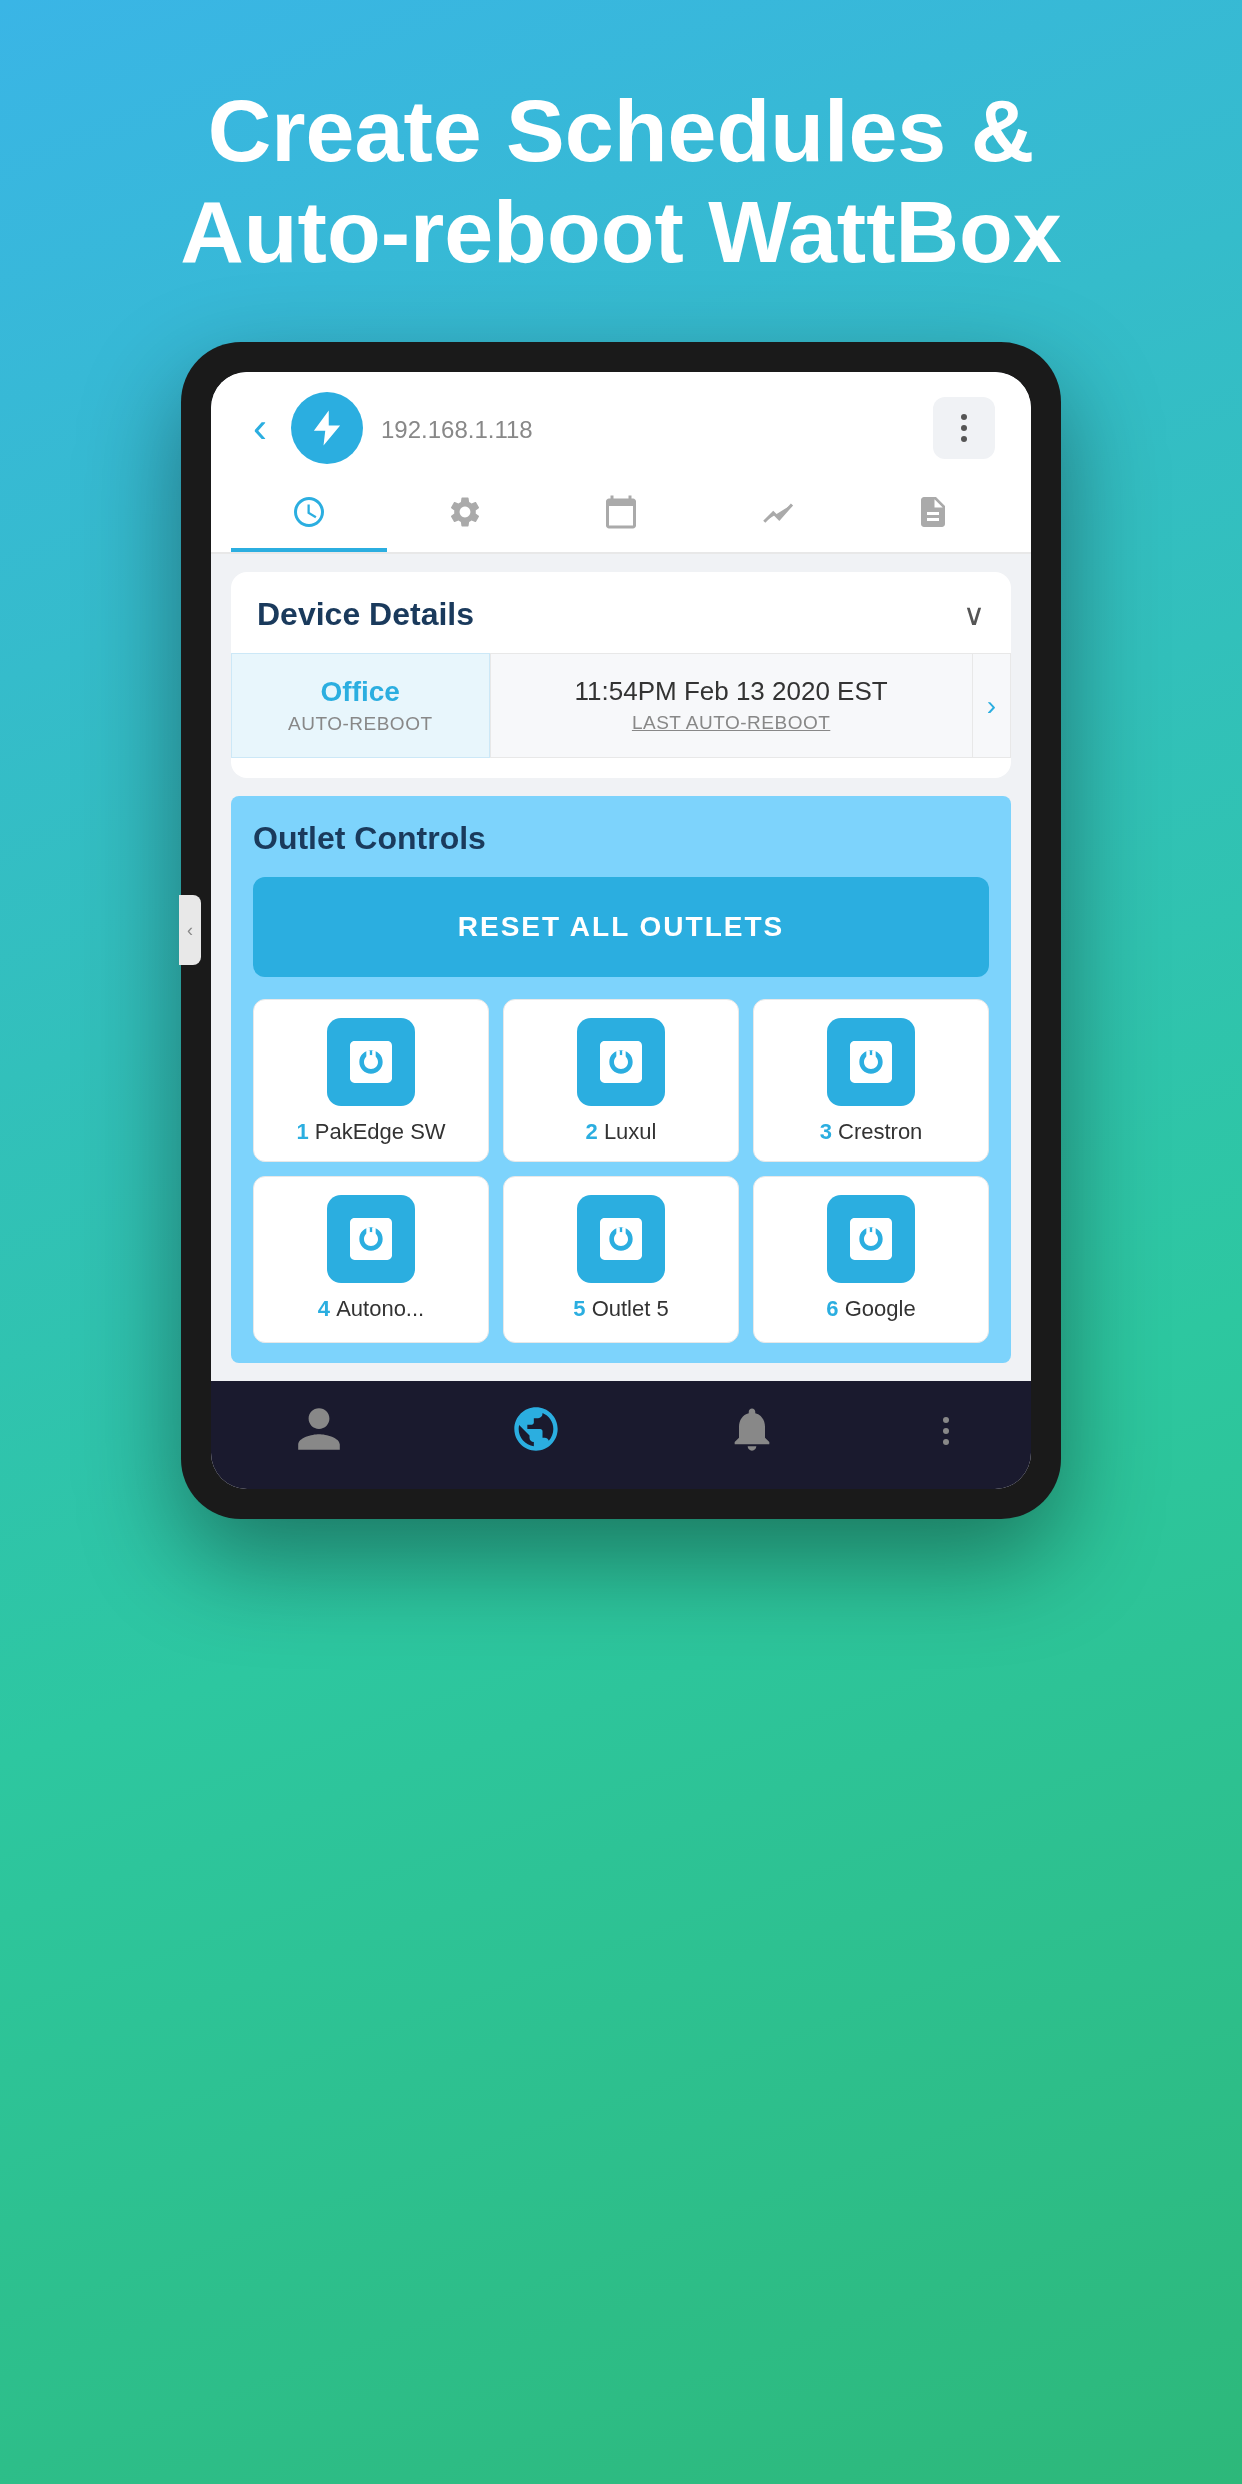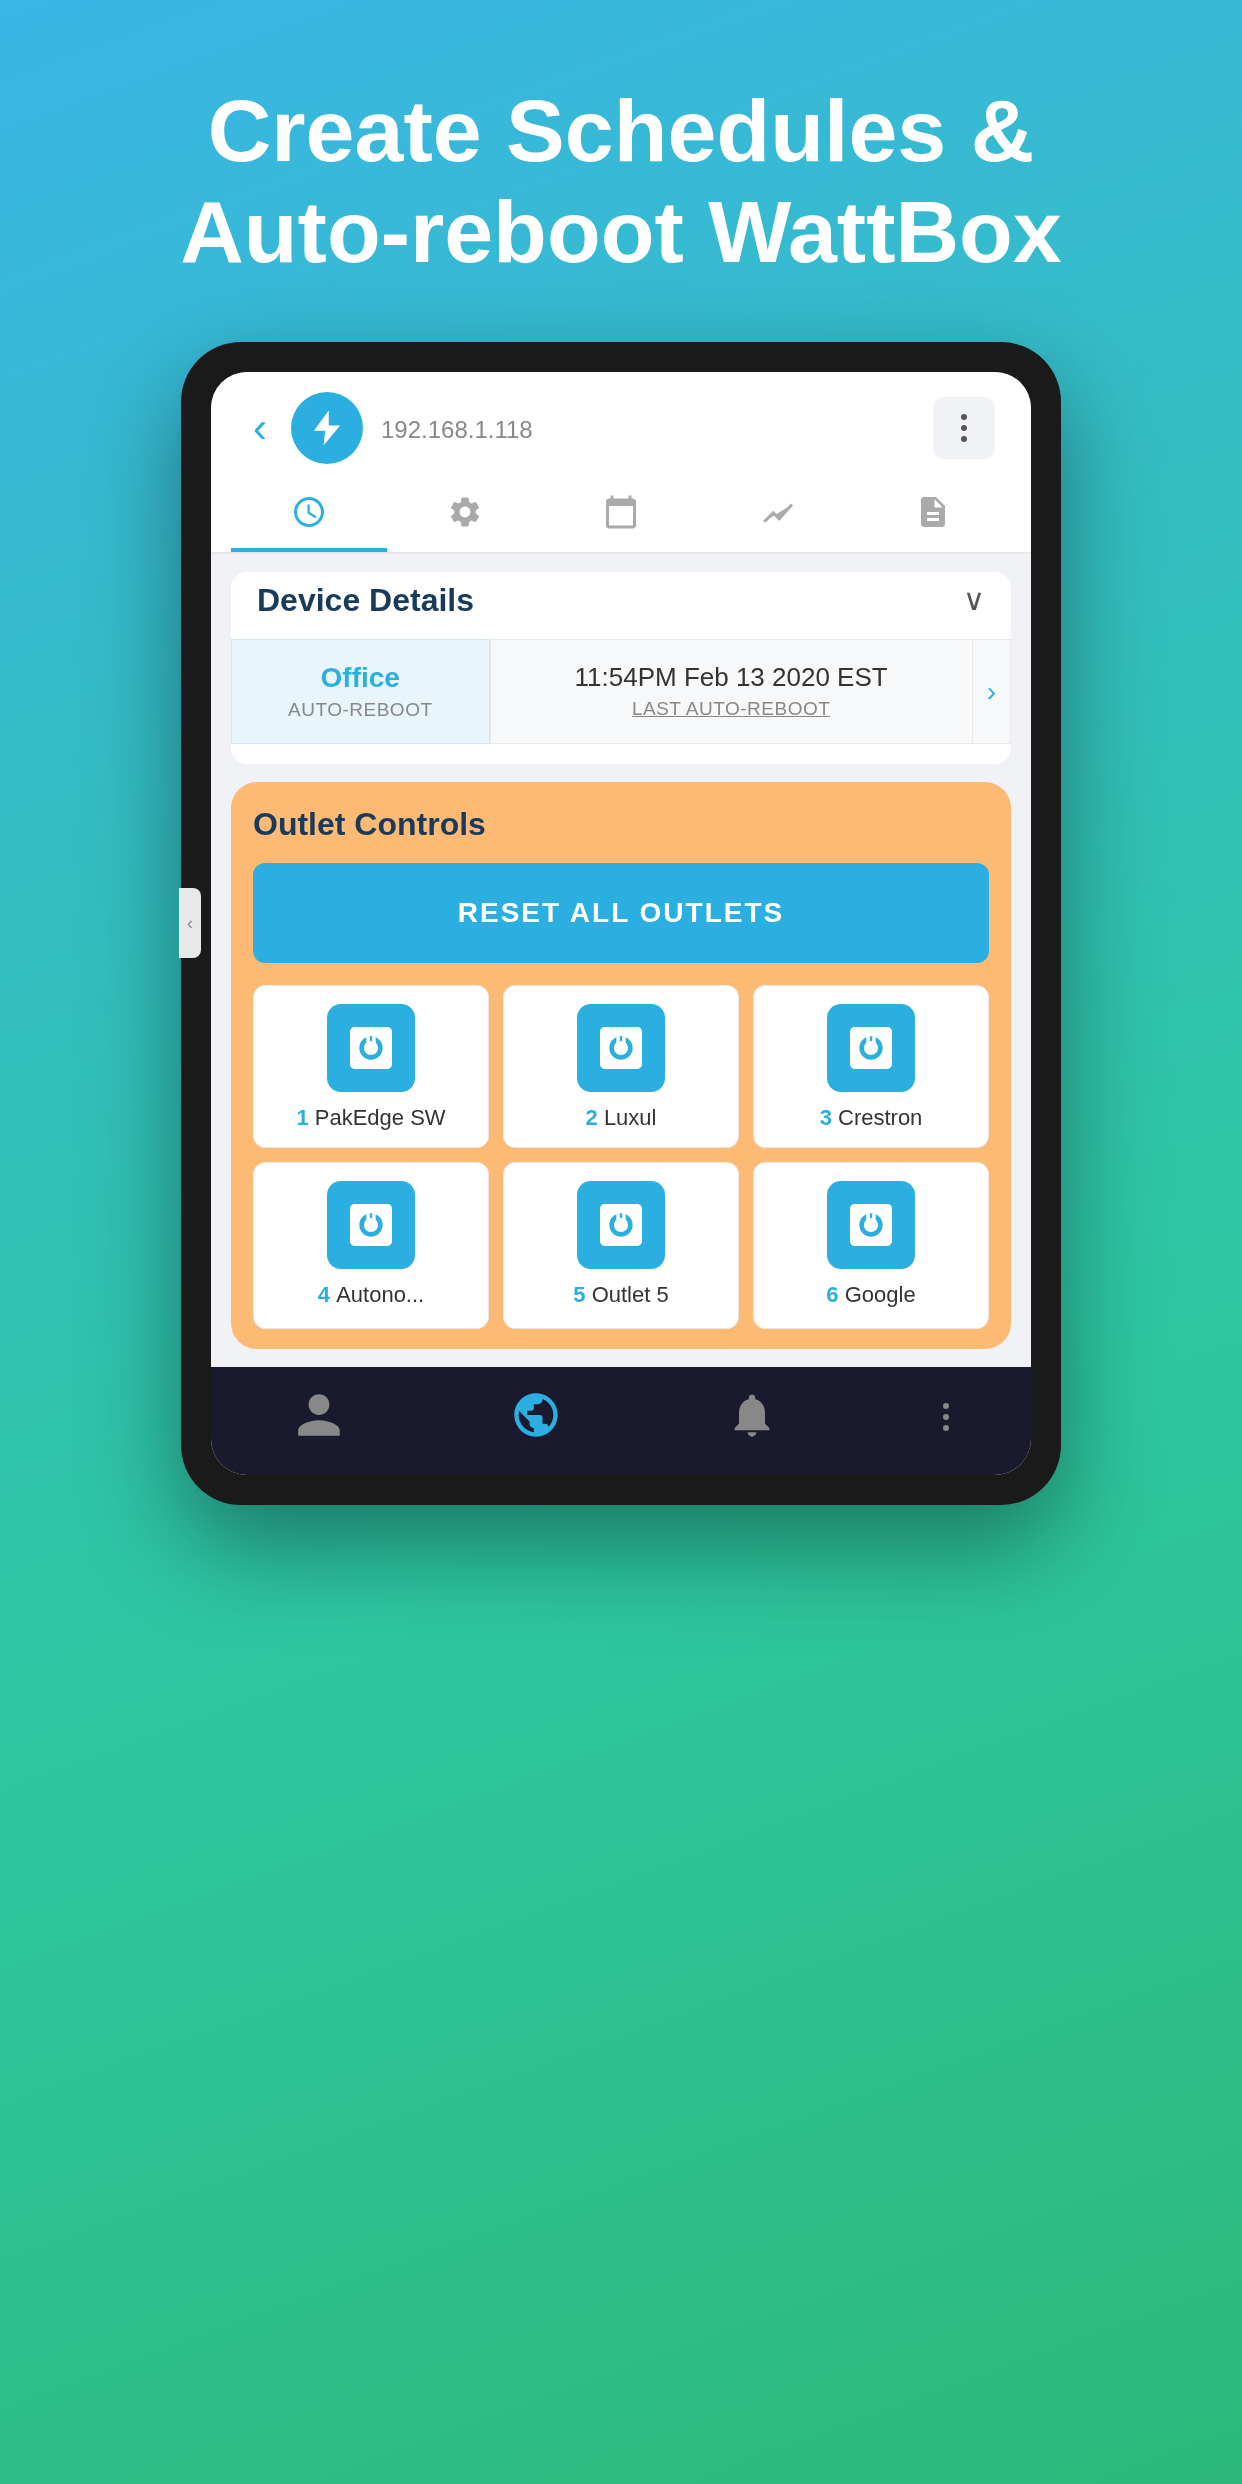--- a/index.html
+++ b/index.html
@@ -75,40 +75,40 @@
           <svg viewBox="0 0 24 24" width="36" height="36" fill="#aaa">
             <path d="M14 2H6c-1.1 0-1.99.9-1.99 2L4 20c0 1.1.89 2 1.99 2H18c1.1 0 2-.9 2-2V8l-6-6zm2 16H8v-2h8v2zm0-4H8v-2h8v2zm-3-5V3.5L18.5 9H13z"></path>
           </svg>
         </div>
       </div>
     </div>
 
     <div style="background:#f0f2f5; padding:18px 20px;">
 
       <div style="background:#fff; border-radius:16px; margin-bottom:18px; overflow:hidden;">
-        <div style="display:flex; justify-content:space-between; padding:10px 26px 20px; cursor:pointer;">
+        <div style="display:flex; align-items:center; justify-content:space-between; padding:24px 26px 20px; cursor:pointer;">
           <span style="font-size:32px; font-weight:700; color:#1a3a5c;">Device Details</span>
           <span style="font-size:30px; color:#555;">∨</span>
         </div>
         <div style="display:flex; margin: 0 0 20px;">
           <div style="flex:1; background:#e8f6fc; border:1px solid #cce8f7; padding:22px 16px; text-align:center;">
             <div style="font-size:28px; font-weight:600; color:#2baee0;">Office</div>
             <div style="font-size:19px; color:#888; margin-top:5px; letter-spacing:0.5px;">AUTO-REBOOT</div>
           </div>
           <div style="flex:2; background:#f7f8fa; border:1px solid #e8e8e8; padding:22px 16px; text-align:center;">
             <div style="font-size:26px; font-weight:500; color:#333;">11:54PM Feb 13 2020 EST</div>
             <div style="font-size:19px; color:#888; margin-top:5px; letter-spacing:0.5px;text-decoration:underline;">LAST AUTO-REBOOT</div>
           </div>
           <div style="background:#f7f8fa; border:1px solid #e8e8e8; border-left:none; display:flex; align-items:center; padding:0 14px; cursor:pointer;">
             <span style="font-size:28px; color:#2baee0;">›</span>
           </div>
         </div>
       </div>
 
-      <div style="background:#fdba74; border-radius:26px; padding:24px 22px 20px;">
+      <div style="background:#7dd3fc; border-radius:8px; padding:24px 22px 20px;">
         <div style="font-size:32px; font-weight:700; color:#1a3a5c; margin-bottom:20px;">Outlet Controls</div>
         
         <button style="width:100%; background:#2baee0; border:none; border-radius:12px; padding:34px 20px; color:white; font-size:28px; font-weight:700; letter-spacing:2px; cursor:pointer; margin-bottom:22px;">RESET ALL OUTLETS</button>
 
         
         <div style="display:grid; grid-template-columns:repeat(3,1fr); gap:14px;">
 
           <div style="background:#fff; border:1px solid #e8e8e8; border-radius:12px; display:flex; flex-direction:column; align-items:center; padding:18px 8px 14px; cursor:pointer;">
             <div style="width:88px; height:88px; background:#2baee0; border-radius:14px; display:flex; align-items:center; justify-content:center; margin-bottom:12px;">
               <svg viewBox="0 0 24 24" width="56" height="56" fill="white">

